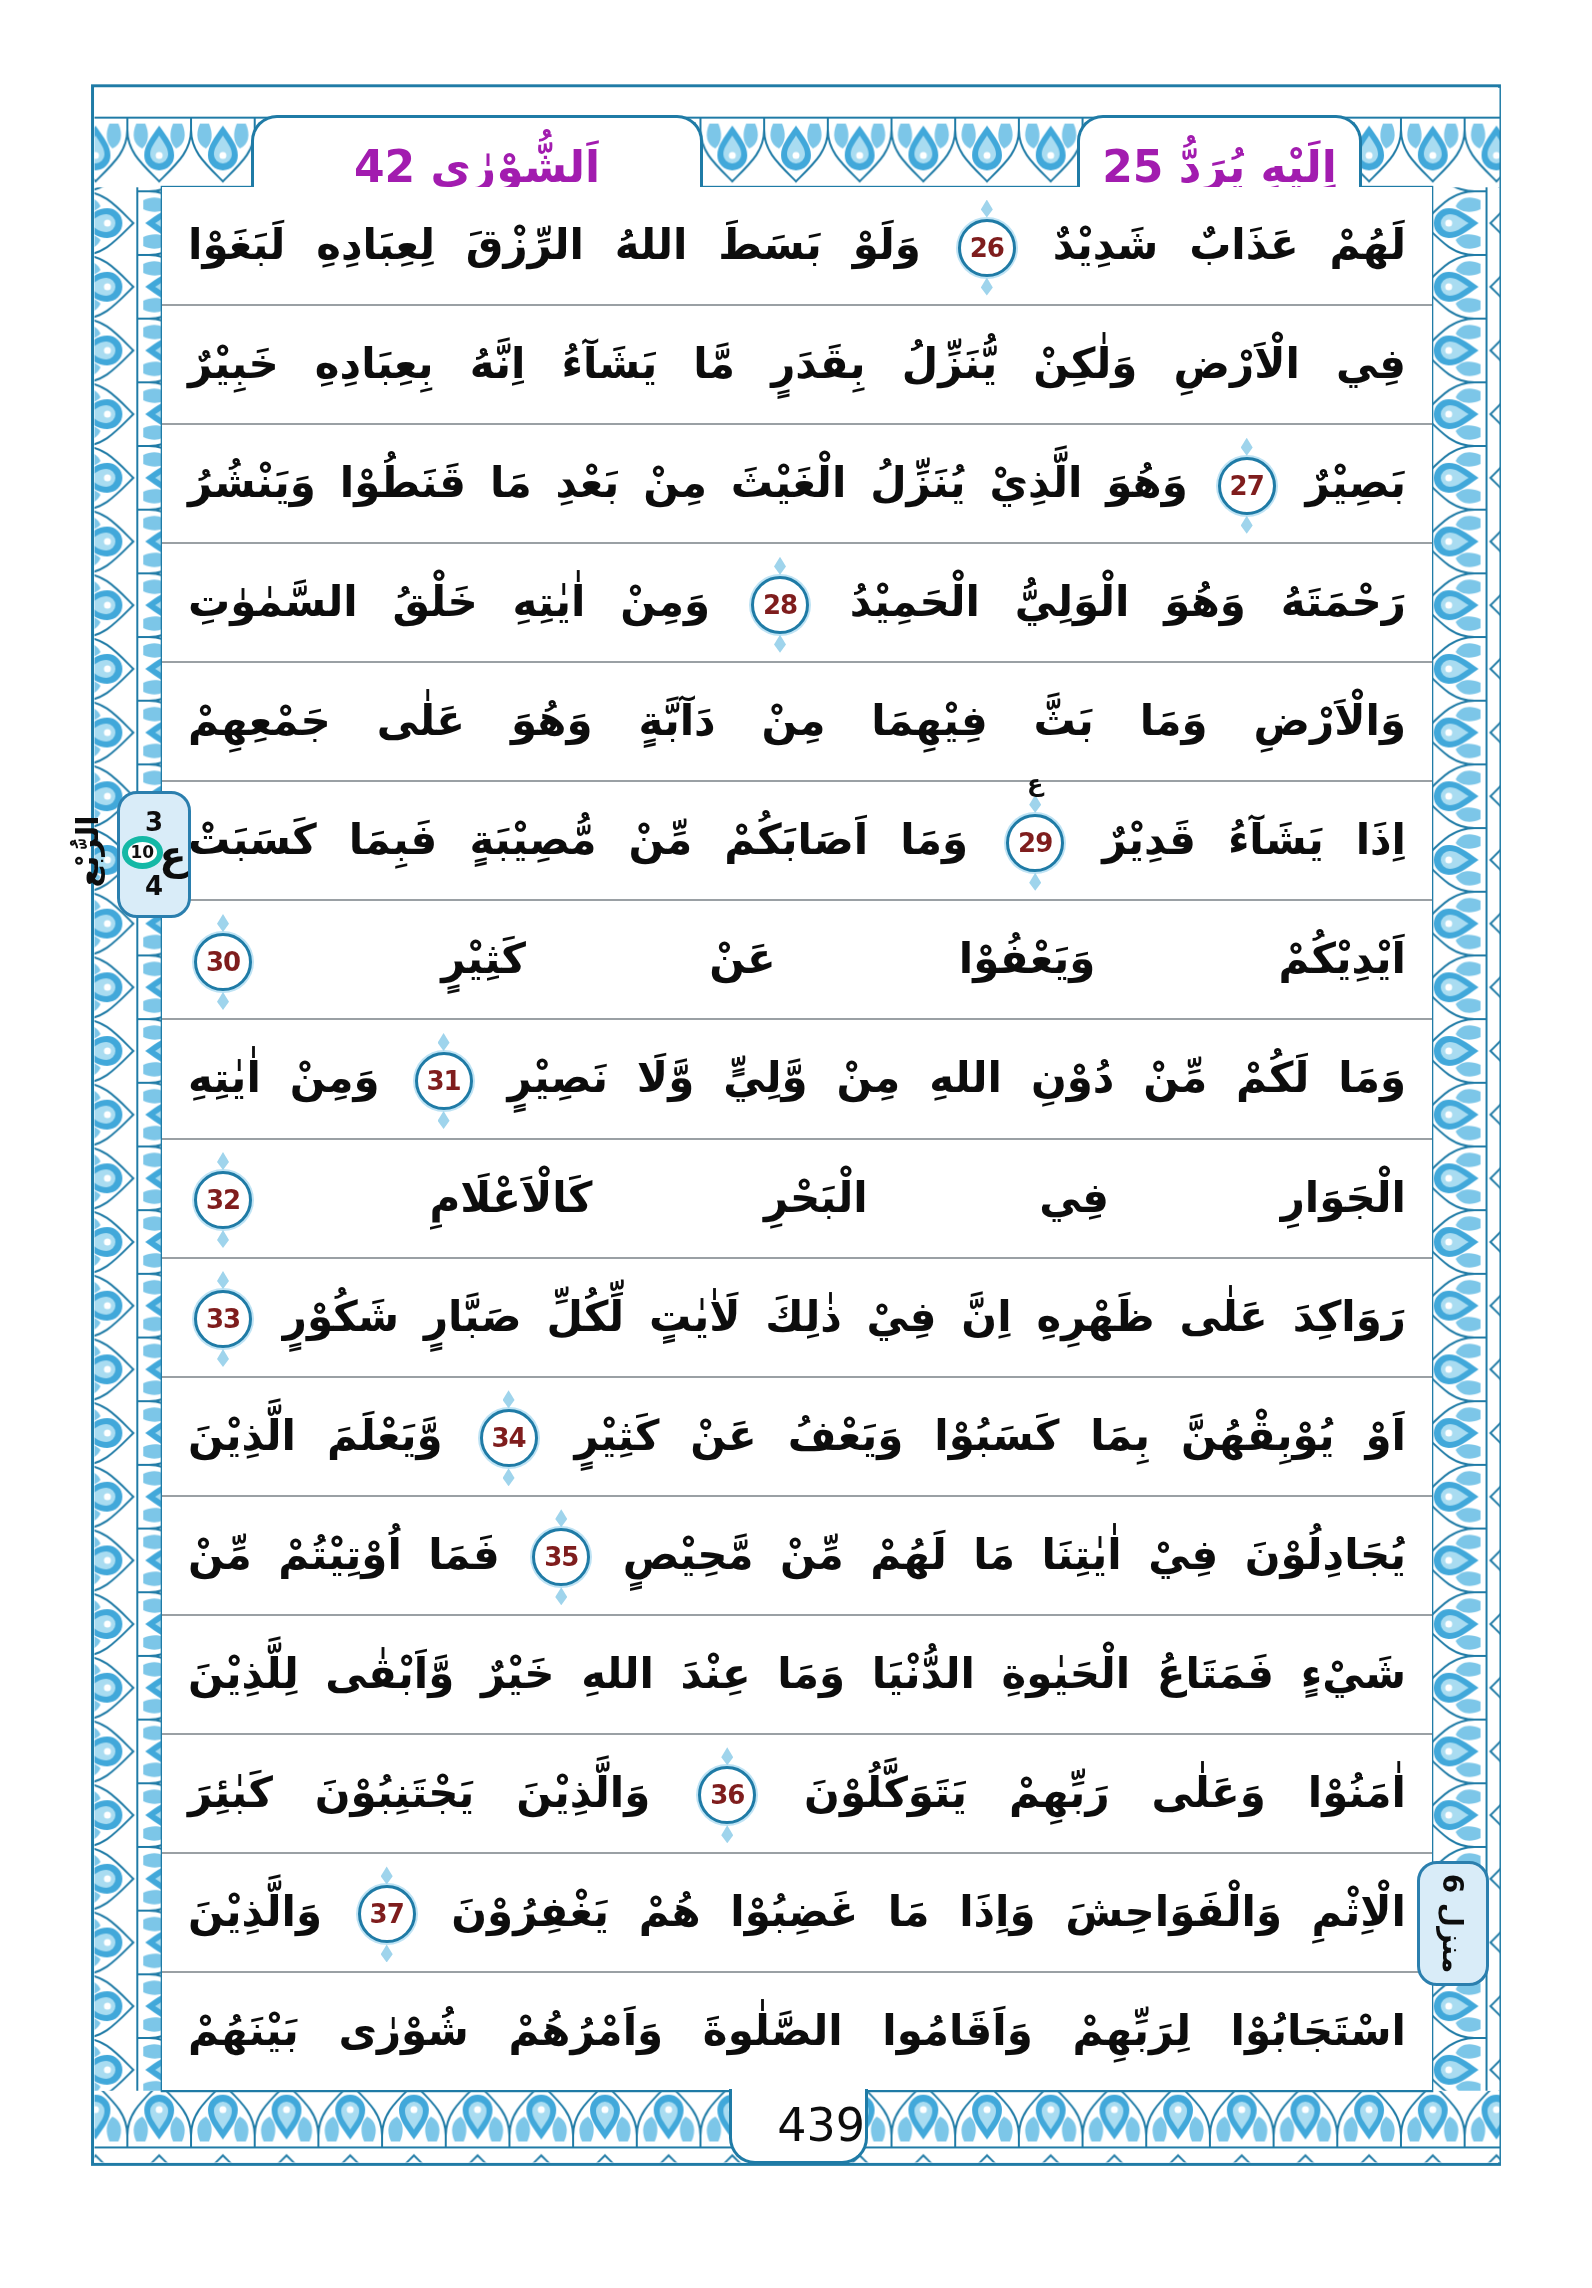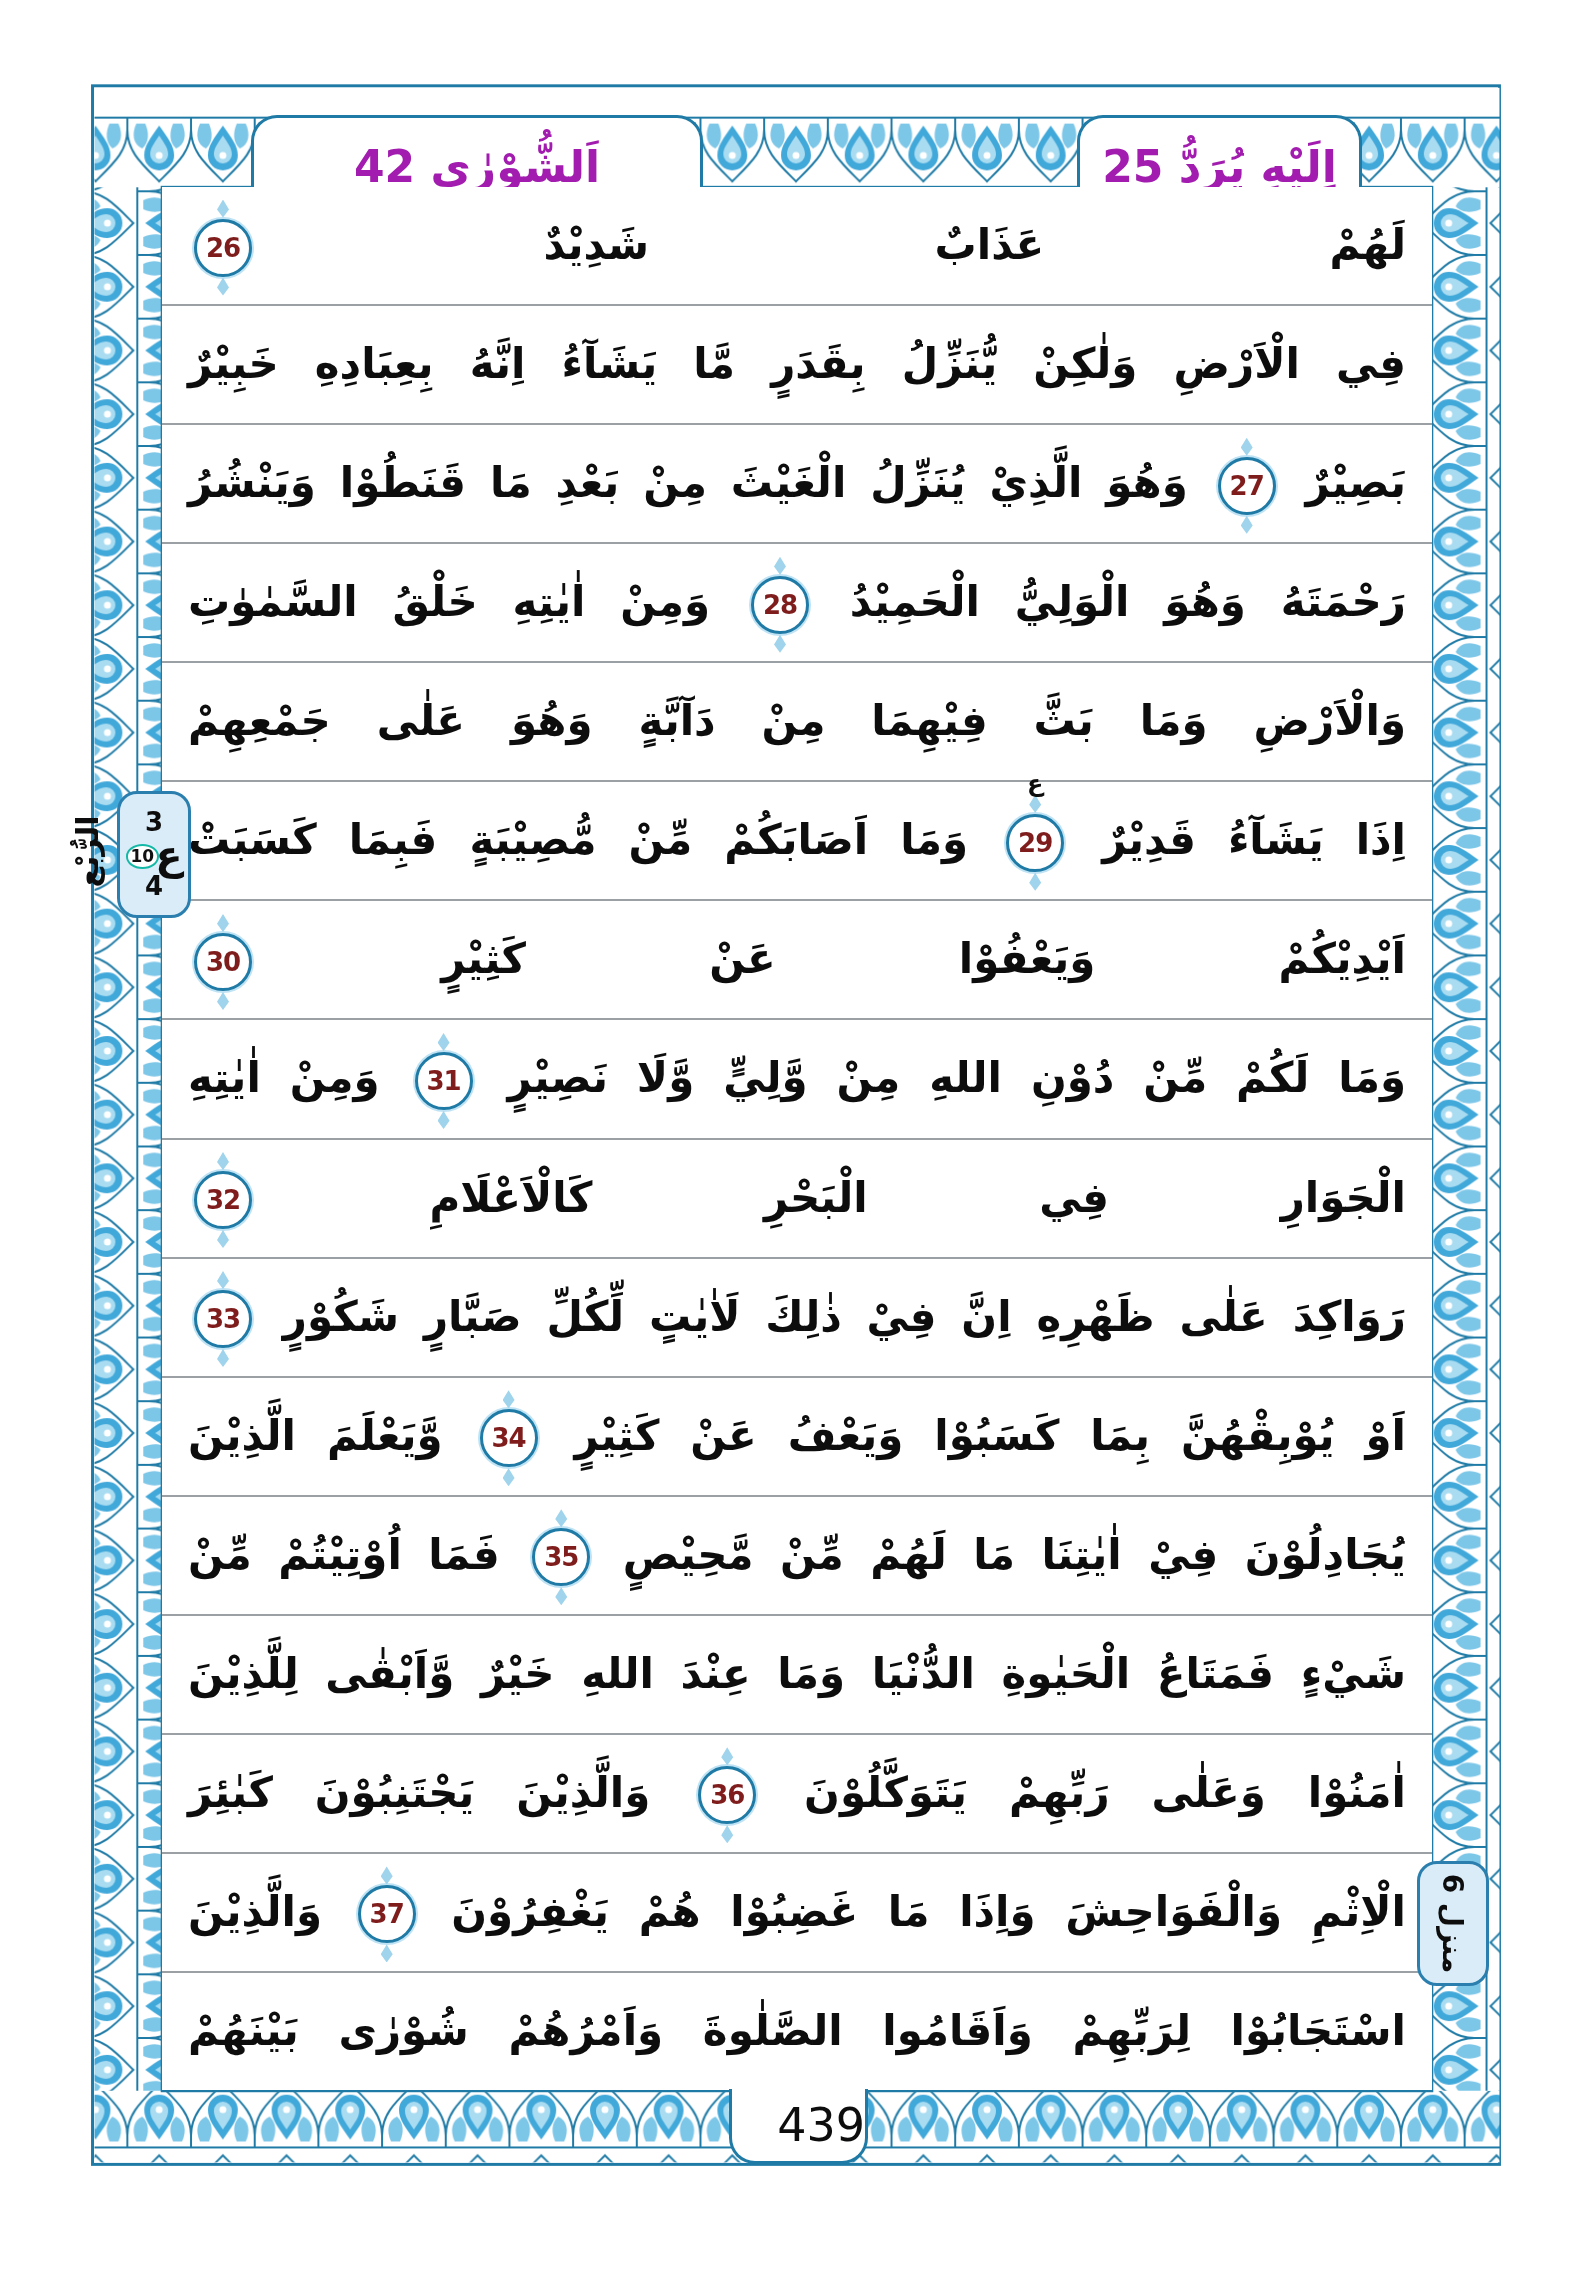--- a/index.html
+++ b/index.html
@@ -54,21 +54,21 @@
   .ruku-badge{
     position:absolute;left:117px;top:791px;width:68px;height:121px;
     background:#d9ecf8;border:3px solid #2b7fae;border-radius:20px;
     display:flex;flex-direction:column;align-items:center;justify-content:center;
     gap:0px;z-index:3;
   }
   .ruku-badge .n{font-size:26px;line-height:1.05;color:#0d0d0d;font-weight:bold;}
   .ain-row{display:flex;align-items:flex-end;direction:rtl;}
   .ain{font-size:40px;line-height:0.9;font-weight:bold;color:#0d0d0d;}
   .mini-circle{
-    font-size:17px;line-height:1;border:2px solid #14b8a6;border-radius:50%;
+    font-size:17px;line-height:1;border:6px solid #14b8a6;border-radius:50%;
     padding:2px 3px;background:#fff;margin-right:-4px;margin-bottom:4px;font-weight:bold;
   }
   .rub-label{
     position:absolute;left:58px;top:796px;width:60px;height:111px;
     display:flex;align-items:center;justify-content:center;z-index:3;
   }
   .rub-label span{
     transform:rotate(-90deg);font-size:30px;font-weight:bold;white-space:nowrap;color:#0d0d0d;
   }
   .manzil-badge{
@@ -135,21 +135,21 @@
     <span>اَلشُّوْرٰى 42</span>
   </div>
   <div class="tab tab-juz">
     <span>اِلَيْهِ يُرَدُّ 25</span>
   </div>
 
   <div class="text-area">
       <div class="row">
         <div class="line"><span class="w">لَهُمْ عَذَابٌ شَدِيْدٌ</span> <span class="ayah">
             <span class="num">26</span>
-          </span> </div>
+          </span> <span class="w">وَلَوْ بَسَطَ اللهُ الرِّزْقَ لِعِبَادِهِ لَبَغَوْا</span></div>
       </div>
       <div class="row">
         <div class="line"><span class="w">فِي الْاَرْضِ وَلٰكِنْ يُّنَزِّلُ بِقَدَرٍ مَّا يَشَآءُ اِنَّهُ بِعِبَادِهِ خَبِيْرٌ</span></div>
       </div>
       <div class="row">
         <div class="line"><span class="w">بَصِيْرٌ</span> <span class="ayah">
             <span class="num">27</span>
           </span> <span class="w">وَهُوَ الَّذِيْ يُنَزِّلُ الْغَيْثَ مِنْ بَعْدِ مَا قَنَطُوْا وَيَنْشُرُ</span></div>
       </div>
       <div class="row">

